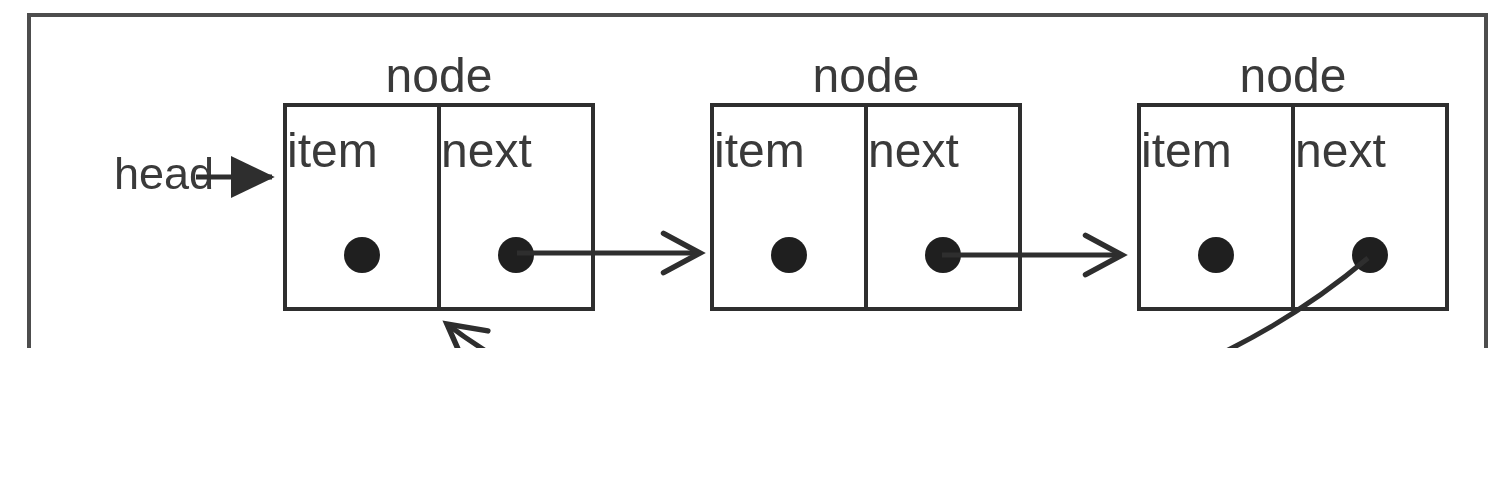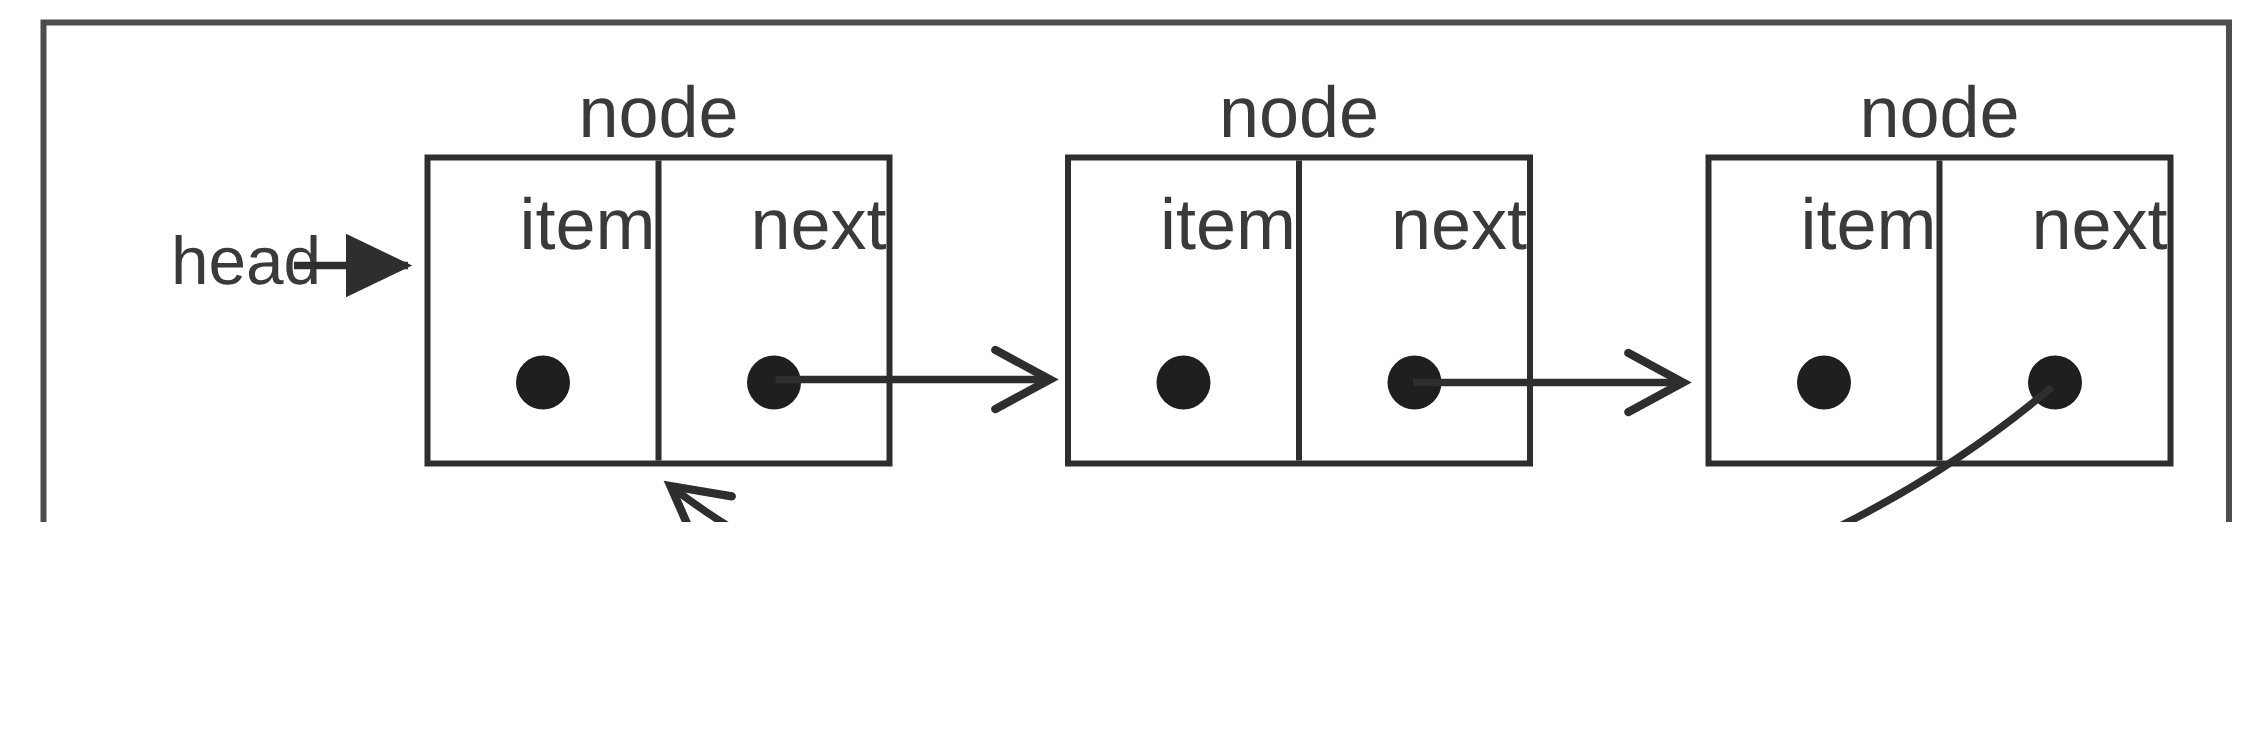--- a/index.html
+++ b/index.html
@@ -35,21 +35,21 @@
   }
   .node-box{
     display:flex;
     width:312px;height:208px;
     border:4px solid var(--stroke);
     box-sizing:border-box;
     background:#fff;
   }
   .cell{
     position:relative;flex:1 1 0;
-    text-align:right;
+    text-align:left;
   }
   .cell.item{border-right:4px solid var(--stroke);}
   .cell-label{
     display:block;margin-top:16px;
     font-size:48px;line-height:56px;color:var(--text);
   }
   .dot{
     position:absolute;left:50%;top:130px;
     width:36px;height:36px;margin-left:-18px;
     border-radius:50%;background:#1f1f1f;

